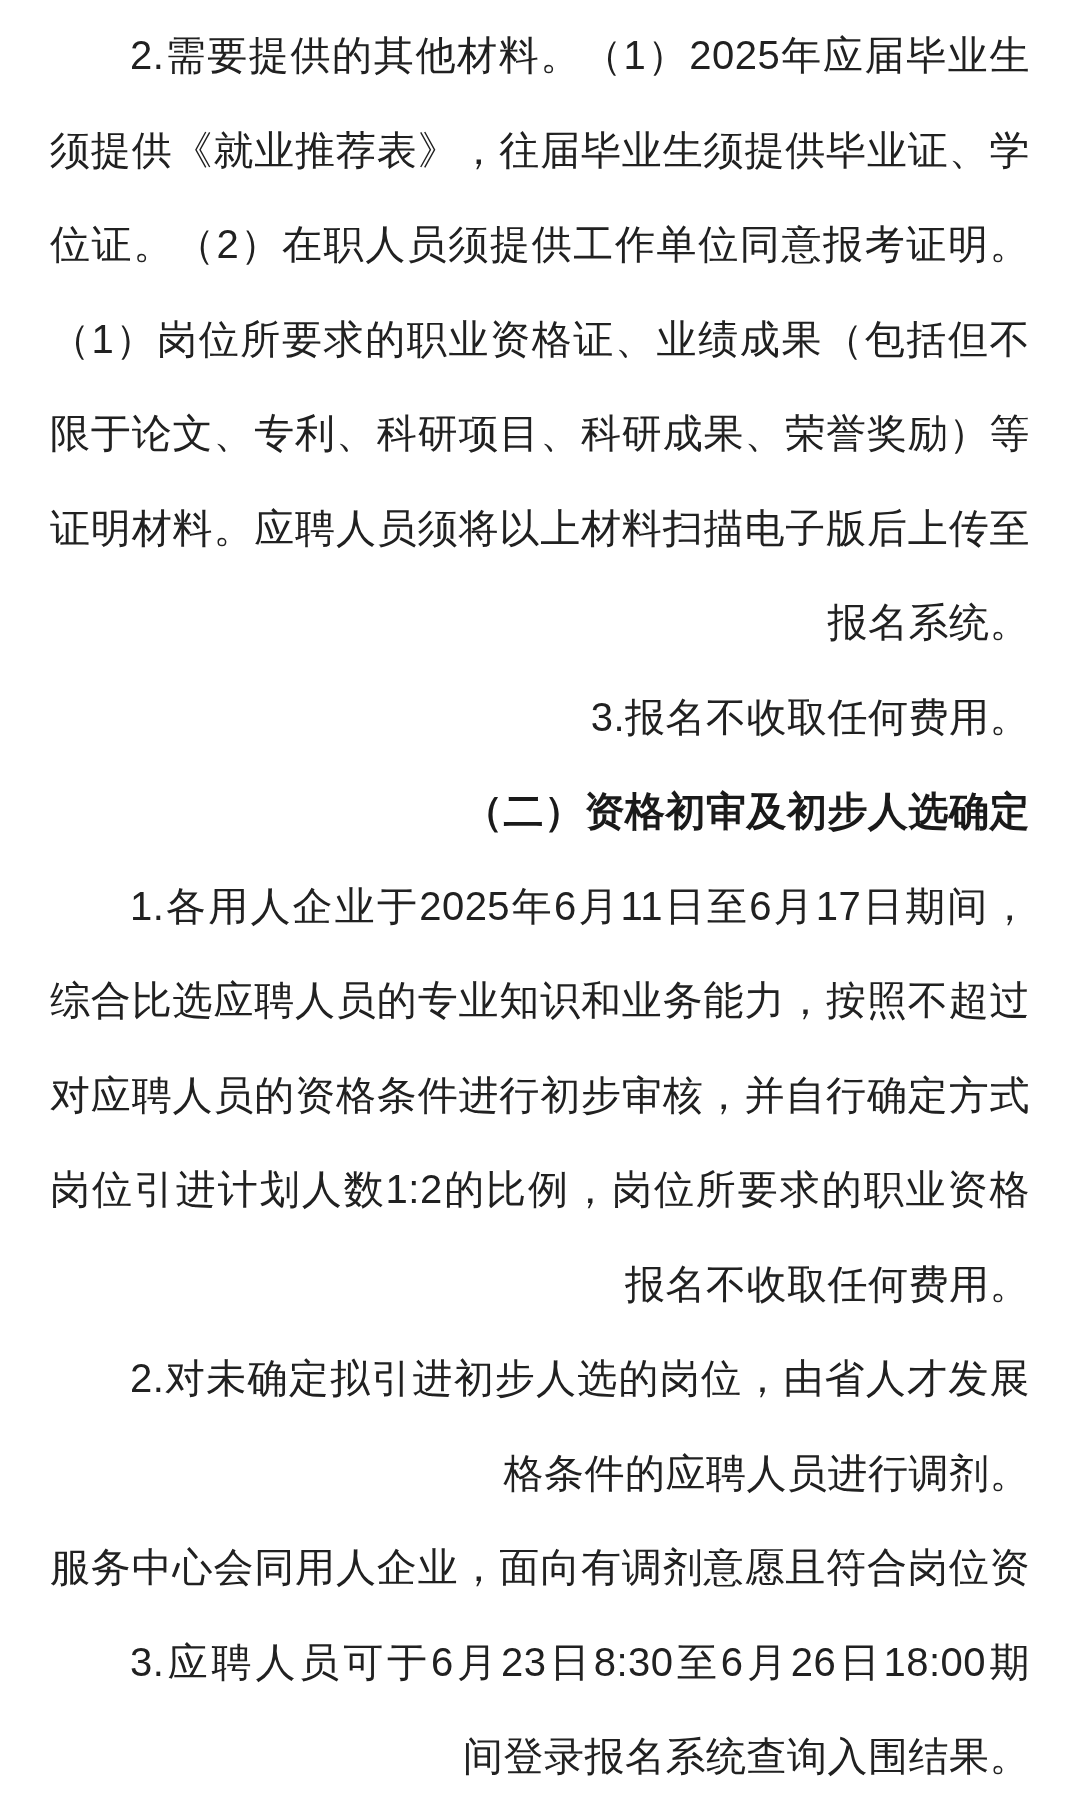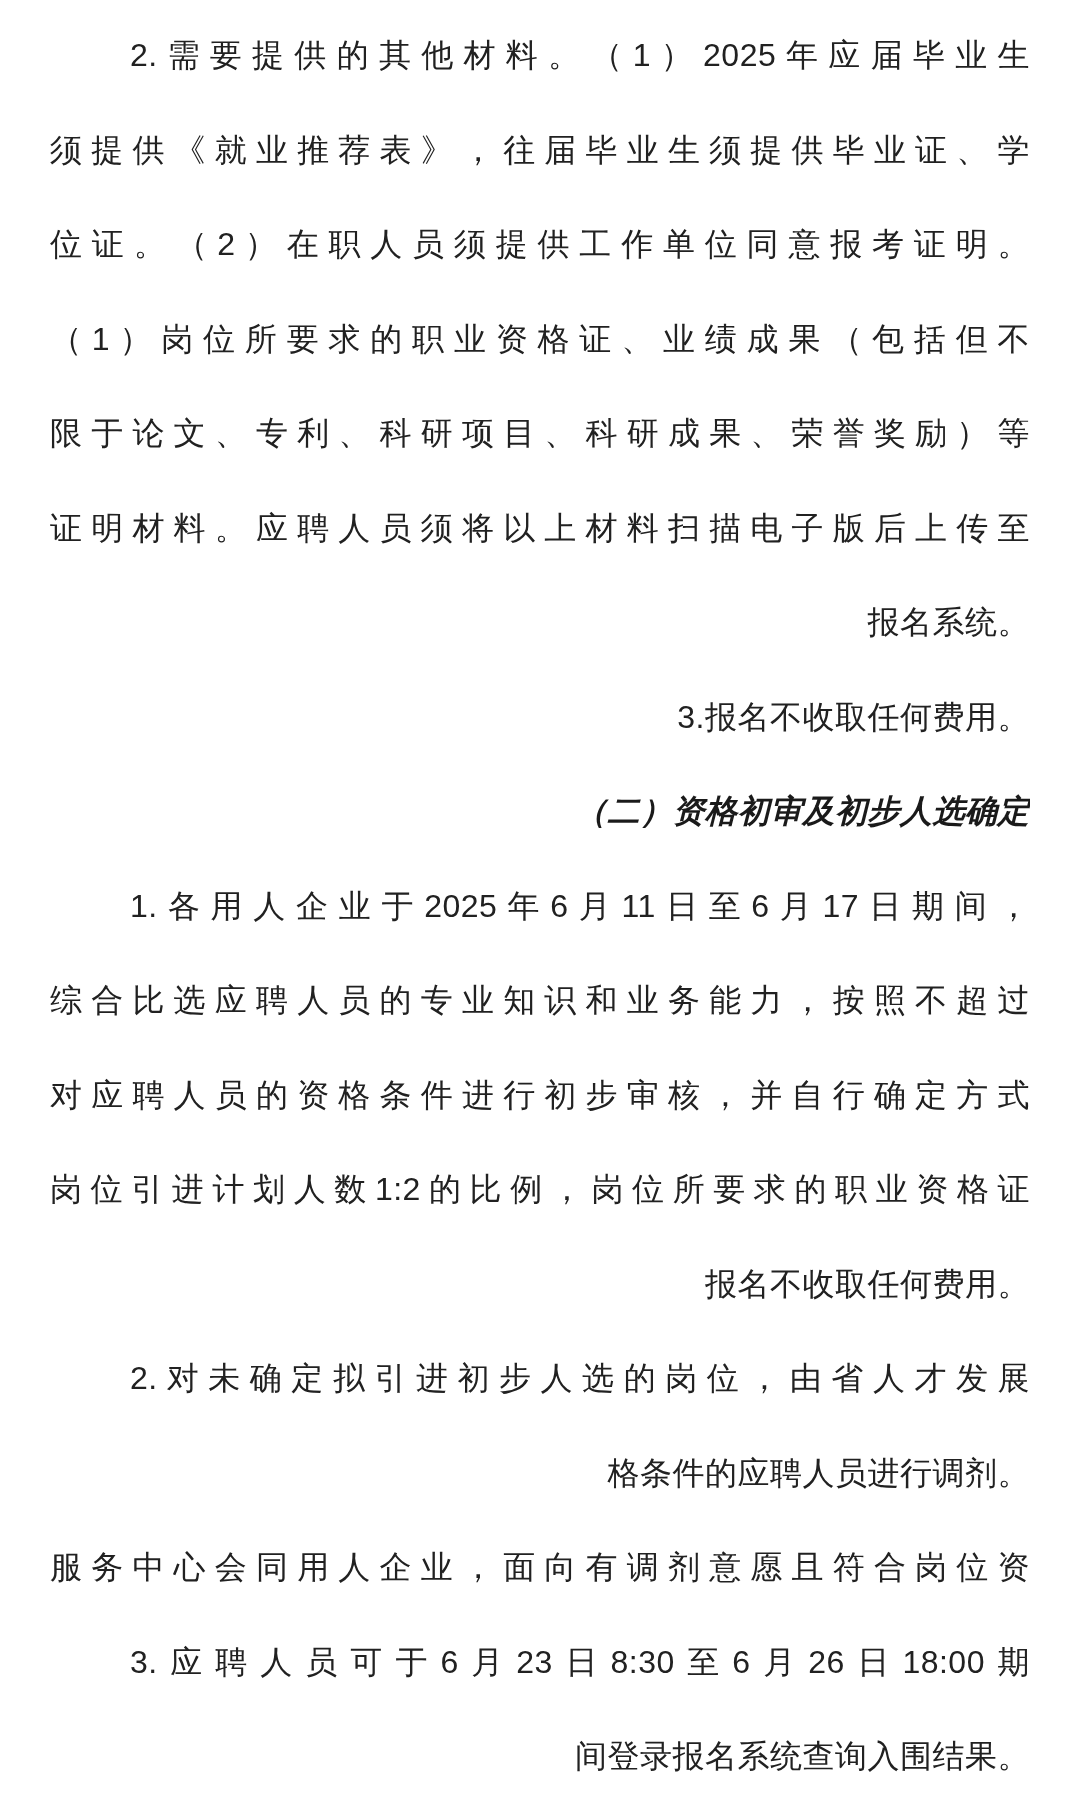--- a/index.html
+++ b/index.html
@@ -12,41 +12,40 @@
     background: #ffffff;
     overflow: hidden;
     font-family: "Liberation Sans", sans-serif;
   }
   .article {
     box-sizing: border-box;
     width: 1080px;
     height: 1795px;
     padding: 8px 50px 0 50px;
     color: #212121;
-    font-size: 32px;
+    font-size: 40px;
     font-weight: 400;
   }
   .line {
     height: 94.5px;
     line-height: 94.5px;
     overflow: hidden;
     text-align: right;
     letter-spacing: 0.5px;
   }
   .line.flush {
     text-align: justify;
     text-align-last: justify;
   }
   .line.indent {
     padding-left: 80px;
   }
   .line.bold {
     font-weight: 700;
     color: #1a1a1a;
-    font-style: italic;
   }
 </style>
 </head>
 <body>
 
 <main class="article">
   <div class="line indent flush">2.需要提供的其他材料。（1）2025年应届毕业生</div>
   <div class="line flush">须提供《就业推荐表》，往届毕业生须提供毕业证、学</div>
   <div class="line flush">位证。（2）在职人员须提供工作单位同意报考证明。</div>
   <div class="line flush">（1）岗位所要求的职业资格证、业绩成果（包括但不</div>

